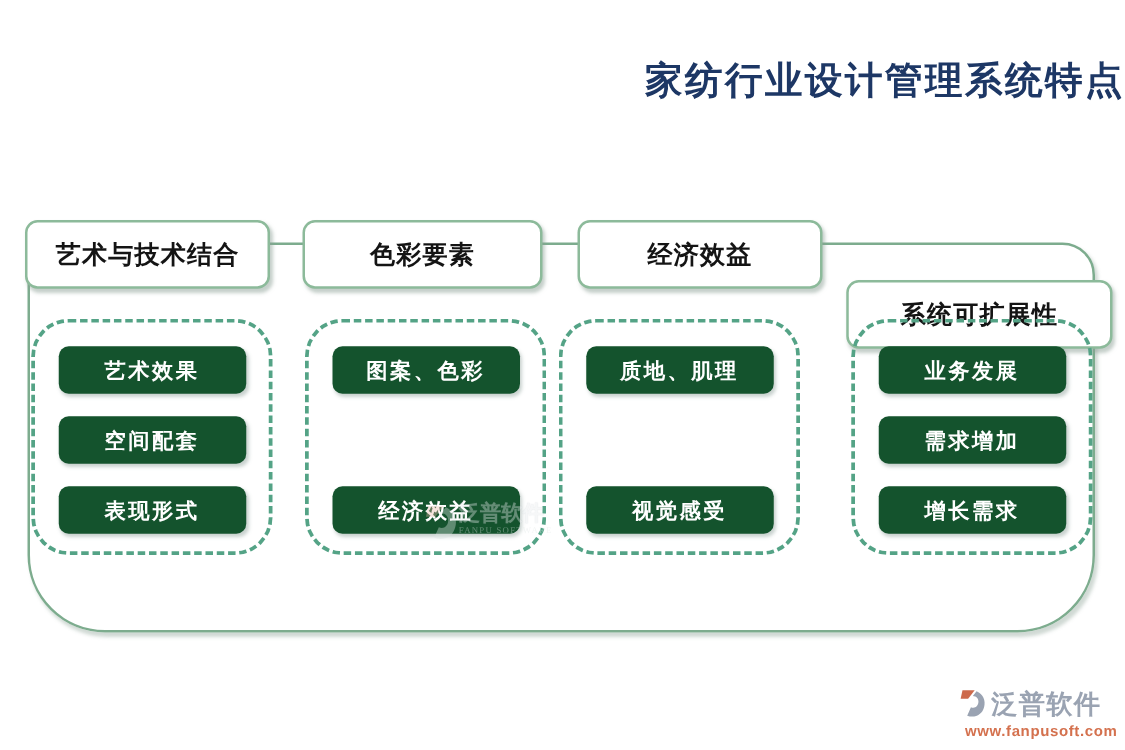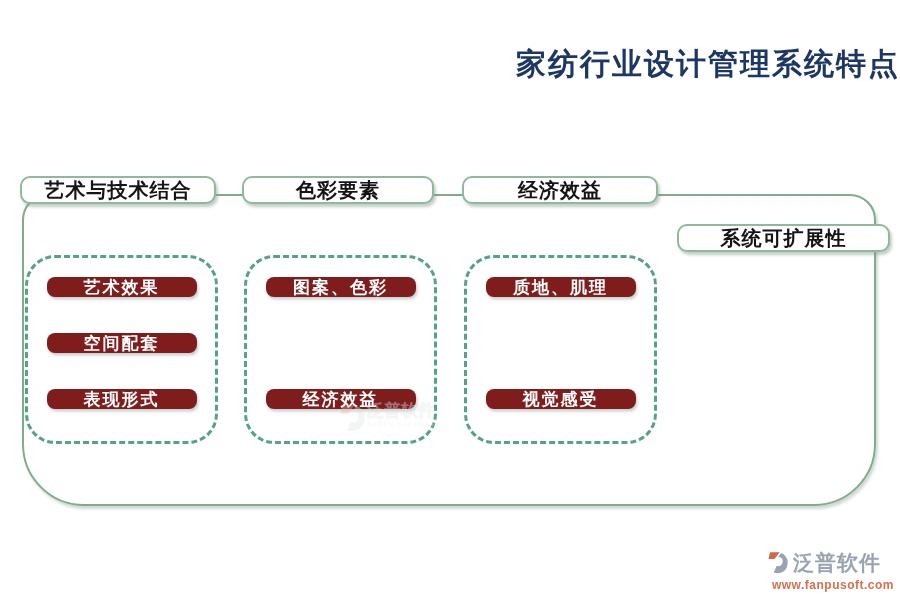--- a/index.html
+++ b/index.html
@@ -34,21 +34,21 @@
     border: 2px solid #7dac8e;
     border-radius: 26px 26px 62px 62px;
     box-sizing: border-box;
     box-shadow: 2px 3px 3px rgba(150,170,160,0.45);
     z-index: 1;
   }
 
   .header-box {
     position: absolute;
     top: 176px;
-    height: 28px;
+    height: 55px;
     background: #ffffff;
     border: 2px solid #8cba9a;
     border-radius: 10px;
     box-sizing: border-box;
     display: flex;
     align-items: center;
     justify-content: center;
     font-size: 20px;
     font-weight: bold;
     color: #141414;
@@ -66,30 +66,30 @@
     top: 255px;
     width: 193px;
     height: 189px;
     border: 3px dashed #54a386;
     border-radius: 30px;
     box-sizing: border-box;
     z-index: 2;
   }
   .g0 { left: 25px; }
   .g1 { left: 244px; }
-  .g2 { left: 464px; }
+  .g2 { left: 447px; }
   .g3 { left: 681px; }
 
   .node {
     position: absolute;
     left: 50%;
     transform: translateX(-50%);
     width: 150px;
-    height: 20px;
-    background: #7f1d1d;
+    height: 38px;
+    background: #14532d;
     border-radius: 8px;
     color: #ffffff;
     display: flex;
     align-items: center;
     justify-content: center;
     font-size: 17px;
     font-weight: bold;
     letter-spacing: 2px;
     box-shadow: 1.5px 2.5px 3px rgba(100,125,118,0.35);
   }
@@ -175,20 +175,25 @@
   <div class="group g1">
     <div class="node n0">图案、色彩</div>
     <div class="node n2">经济效益</div>
   </div>
 
   <div class="group g2">
     <div class="node n0">质地、肌理</div>
     <div class="node n2">视觉感受</div>
   </div>
 
+  <div class="group g3">
+    <div class="node n0">业务发展</div>
+    <div class="node n1">需求增加</div>
+    <div class="node n2">增长需求</div>
+  </div>
 
   <div class="watermark">
     <svg width="30" height="34" viewBox="0 0 32 36">
       <path fill="#e9b8a8" d="M6 3 L19 3 L12 12 L4 12 Z"></path>
       <path fill="#dde6e3" d="M21 4 C28 7 31 14 29 21 C27 29 19 33 11 30 L15 21 C19 23 23 20 23 15 C23 12 21 9 17 9 Z"></path>
     </svg>
     <div>
       <div class="wm-text">泛普软件</div>
       <div class="wm-sub">FANPU SOFTWARE</div>
     </div>

